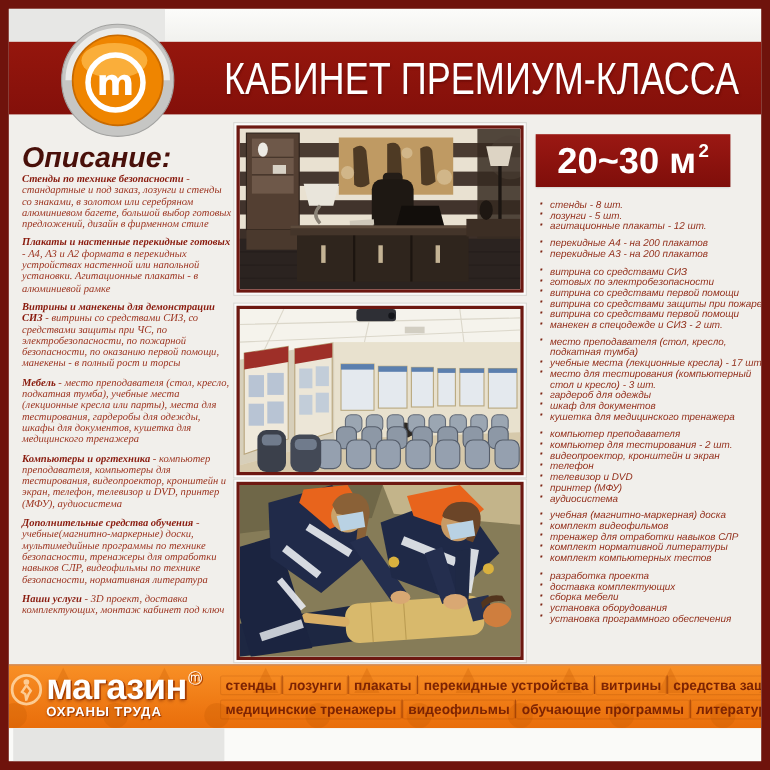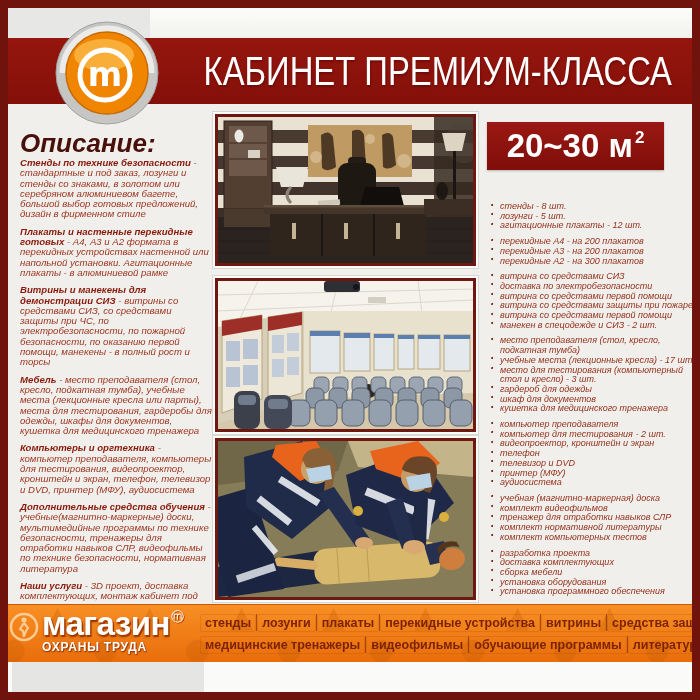--- a/index.html
+++ b/index.html
@@ -9,33 +9,33 @@
   
   .top-band{position:absolute;left:0;top:0;right:0;height:30px;background:linear-gradient(#fcfcfa,#f1f1ee);}
   .top-gray{position:absolute;left:0;top:0;width:142px;height:30px;background:#e7e7e5;}
   .header-band{position:absolute;left:0;top:30px;right:0;height:66px;background:linear-gradient(#95160d,#84100a);}
   .title-wrap{position:absolute;left:178px;top:34px;right:2px;height:58px;display:flex;align-items:center;justify-content:center;
     color:#fff;font-weight:normal;font-size:41px;white-space:nowrap;}
   .title-inner{display:inline-block;transform:scaleX(.8);text-shadow:1px 2px 2px rgba(70,0,0,.35);}
   .logo-badge{position:absolute;left:46px;top:12px;width:106px;height:106px;z-index:6;cursor:pointer;}
   
   .desc-heading{position:absolute;left:12px;top:120px;width:192px;font-size:26px;font-weight:bold;font-style:italic;color:#49100a;}
-  .description-list{position:absolute;left:12px;top:150px;width:192px;font-style:italic;font-size:9.6px;line-height:10.3px;color:#9c3420;}
+  .description-list{position:absolute;left:12px;top:150px;width:192px;font-style:italic;font-size:9.6px;line-height:10.3px;color:#9c3420;font-family:Liberation Serif, serif;}
   .para{margin-bottom:7px;}
   .para b{color:#891a0d;}
   
   .photo{position:absolute;left:204px;width:267px;background:#fbfbfa;border:1px solid #d9d7d2;padding:2px;box-sizing:border-box;}
   .pframe{border:3px solid #6d1811;}
   .pframe svg{display:block;width:100%;}
   .photo1{top:103px}.photo2{top:267px}.photo3{top:427px}
   
   .badge{position:absolute;left:479px;top:114px;width:177px;height:48px;background:linear-gradient(#9b1813,#7f0e0a);
     color:#fff;display:flex;align-items:center;justify-content:center;font-weight:bold;font-size:33px;box-shadow:0 1px 2px rgba(0,0,0,.25);}
   .badge sup{font-size:17px;margin-top:-16px;margin-left:2px;}
-  .spec-list{position:absolute;left:479px;top:174px;width:213px;font-style:italic;font-size:9px;line-height:9.7px;color:#93301c;margin-top:20px;}
+  .spec-list{position:absolute;left:479px;top:174px;width:213px;font-style:italic;font-size:9px;line-height:9.7px;color:#93301c;}
   .spec-group{margin-bottom:6px;}
   .spec-item{position:relative;padding-left:13px;}
   .spec-item::before{content:"·";position:absolute;left:3px;top:-1.5px;font-weight:bold;font-size:12px;color:#7e2413;}
   
   .footer{position:absolute;left:0;top:596px;right:0;height:58px;background:linear-gradient(#f88f25,#e96d0a);
     border-top:1px solid #c85a05;box-sizing:border-box;overflow:hidden;}
   .pat{position:absolute;font-size:30px;color:#c85e06;opacity:.30;pointer-events:none;font-family:"DejaVu Sans",sans-serif;}
   .ped-icon{position:absolute;left:1px;top:7px;opacity:.85;}
   .brand{position:absolute;left:34px;top:2px;line-height:1;z-index:2;cursor:pointer;}
   .brand-main{font-size:33px;font-weight:bold;color:#fff;letter-spacing:-.5px;
@@ -279,25 +279,24 @@
   </div>
   <div class="spec-list">
       <div class="spec-group">
         <div class="spec-item">стенды - 8 шт.</div>
         <div class="spec-item">лозунги - 5 шт.</div>
         <div class="spec-item">агитационные плакаты - 12 шт.</div>
       </div>
       <div class="spec-group">
         <div class="spec-item">перекидные А4 - на 200 плакатов</div>
         <div class="spec-item">перекидные А3 - на 200 плакатов</div>
-        <div class="spec-item">перекидные А2 - на 300 плакатов</div>
       </div>
       <div class="spec-group">
         <div class="spec-item">витрина со средствами СИЗ</div>
-        <div class="spec-item">доставка по электробезопасности</div>
+        <div class="spec-item">готовых по электробезопасности</div>
         <div class="spec-item">витрина со средствами первой помощи</div>
         <div class="spec-item">витрина со средствами защиты при пожаре</div>
         <div class="spec-item">витрина со средствами первой помощи</div>
         <div class="spec-item">манекен в спецодежде и СИЗ - 2 шт.</div>
       </div>
       <div class="spec-group">
         <div class="spec-item">место преподавателя (стол, кресло, подкатная тумба)</div>
         <div class="spec-item">учебные места (лекционные кресла) - 17 шт.</div>
         <div class="spec-item">место для тестирования (компьютерный стол и кресло) - 3 шт.</div>
         <div class="spec-item">гардероб для одежды</div>

